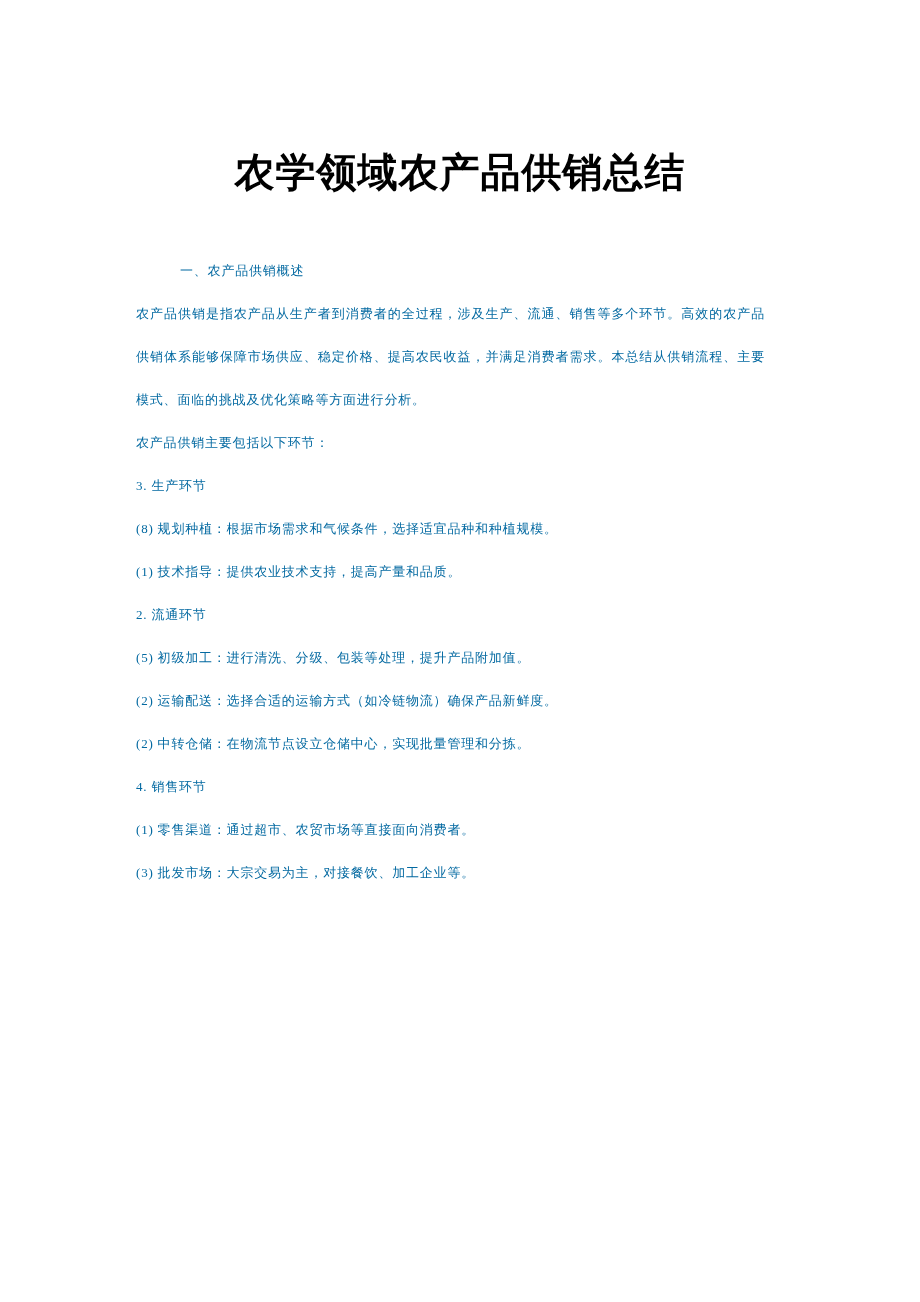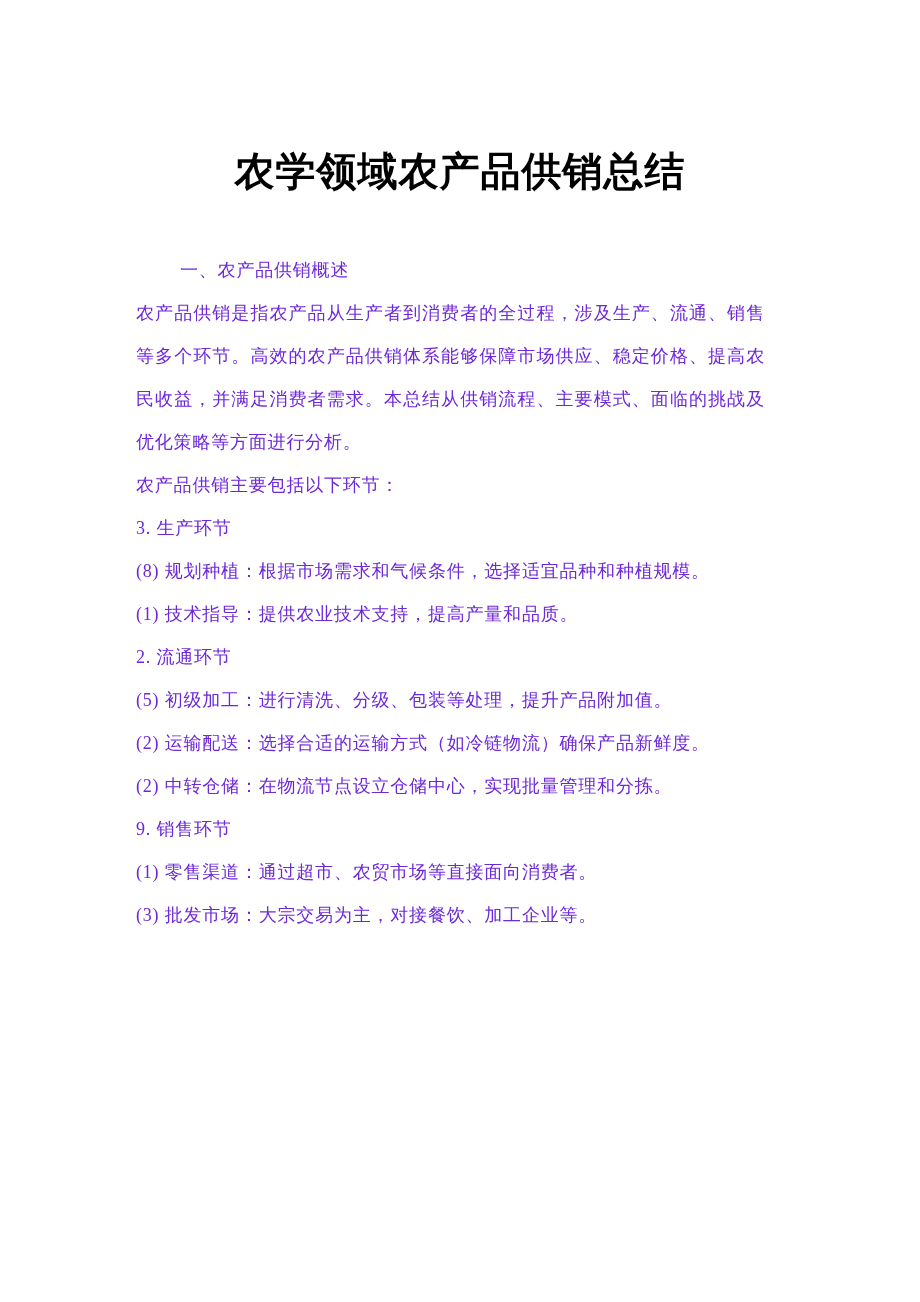--- a/index.html
+++ b/index.html
@@ -12,34 +12,34 @@
     position: relative;
     width: 920px;
     height: 1302px;
     background: #ffffff;
     overflow: hidden;
   }
   .doc-title {
     margin: 0;
     padding: 148px 40px 0 40px;
     text-align: center;
-    font-family: Liberation Serif, serif;
+    font-family: Liberation Sans, sans-serif;
     font-weight: bold;
     font-size: 40px;
     line-height: 48px;
     letter-spacing: 1px;
     color: #000000;
   }
   .doc-body {
     margin: 53px 155px 0 136px;
     font-family: "Liberation Serif", "DejaVu Serif", serif;
-    font-size: 18px;
+    font-size: 13px;
     line-height: 43px;
     letter-spacing: 0.8px;
-    color: #6d28d9;
+    color: #0369a1;
     text-align: justify;
   }
   .para {
     margin: 0;
     padding: 0;
     white-space: pre-wrap;
   }
   .para.indent {
     text-indent: 44px;
   }
@@ -53,17 +53,17 @@
       <p class="para indent">一、农产品供销概述</p>
       <p class="para">农产品供销是指农产品从生产者到消费者的全过程，涉及生产、流通、销售等多个环节。高效的农产品供销体系能够保障市场供应、稳定价格、提高农民收益，并满足消费者需求。本总结从供销流程、主要模式、面临的挑战及优化策略等方面进行分析。</p>
       <p class="para">农产品供销主要包括以下环节：</p>
       <p class="para">3. 生产环节</p>
       <p class="para">(8) 规划种植：根据市场需求和气候条件，选择适宜品种和种植规模。</p>
       <p class="para">(1) 技术指导：提供农业技术支持，提高产量和品质。</p>
       <p class="para">2. 流通环节</p>
       <p class="para">(5) 初级加工：进行清洗、分级、包装等处理，提升产品附加值。</p>
       <p class="para">(2) 运输配送：选择合适的运输方式（如冷链物流）确保产品新鲜度。</p>
       <p class="para">(2) 中转仓储：在物流节点设立仓储中心，实现批量管理和分拣。</p>
-      <p class="para">9. 销售环节</p>
+      <p class="para">4. 销售环节</p>
       <p class="para">(1) 零售渠道：通过超市、农贸市场等直接面向消费者。</p>
       <p class="para">(3) 批发市场：大宗交易为主，对接餐饮、加工企业等。</p>
     </div>
 </div>
 
 </body></html>

